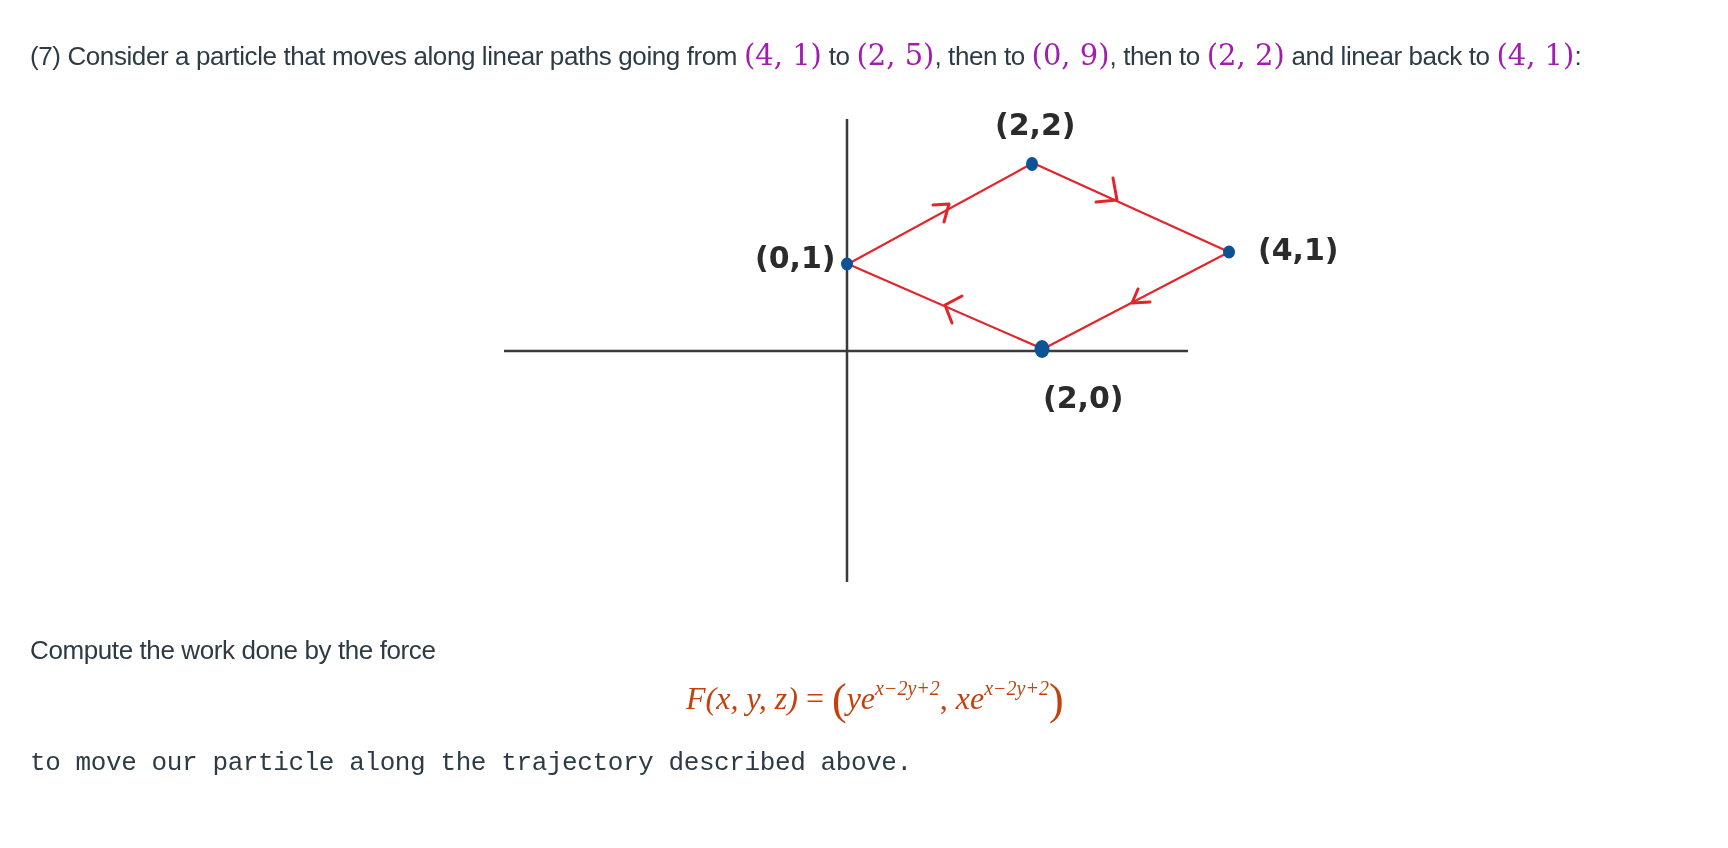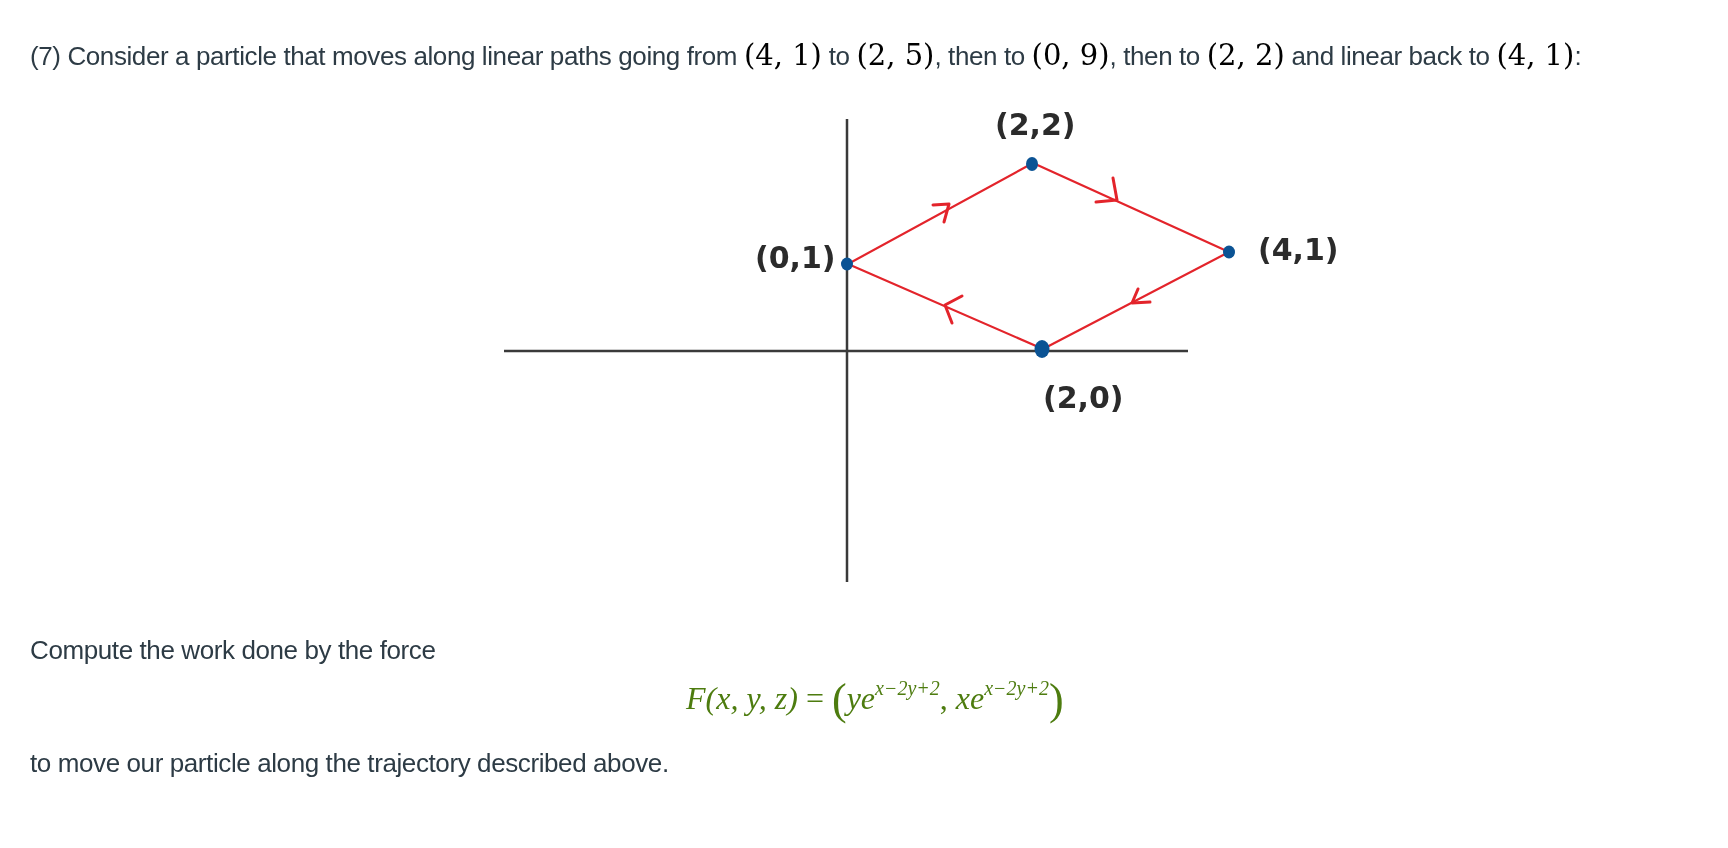--- a/index.html
+++ b/index.html
@@ -18,35 +18,35 @@
     .para {
       position: absolute;
       left: 30px;
       font-size: 26px;
       letter-spacing: -0.4px;
       white-space: nowrap;
       color: #2d3b45;
     }
     .math {
       font-family: "DejaVu Serif", "Liberation Serif", serif;
-      color: #000000;
+      color: #a21caf;
       font-size: 29px;
       letter-spacing: 0;
     }
     #intro { top: 38px; }
     #compute { top: 635px; }
-    #trajectory { top: 748px; }
+    #trajectory { top: 748px; font-family: Liberation Mono, monospace; }
 
     #equation {
       position: absolute;
       top: 674px;
       left: 686px;
       font-family: "Liberation Serif", "DejaVu Serif", serif;
       font-size: 32px;
-      color: #4d7c0f;
+      color: #c2410c;
       white-space: nowrap;
     }
     #equation .it { font-style: italic; }
     #equation sup {
       font-size: 20px;
       font-style: italic;
       vertical-align: 14px;
       line-height: 0;
     }
     #equation .big-paren {

